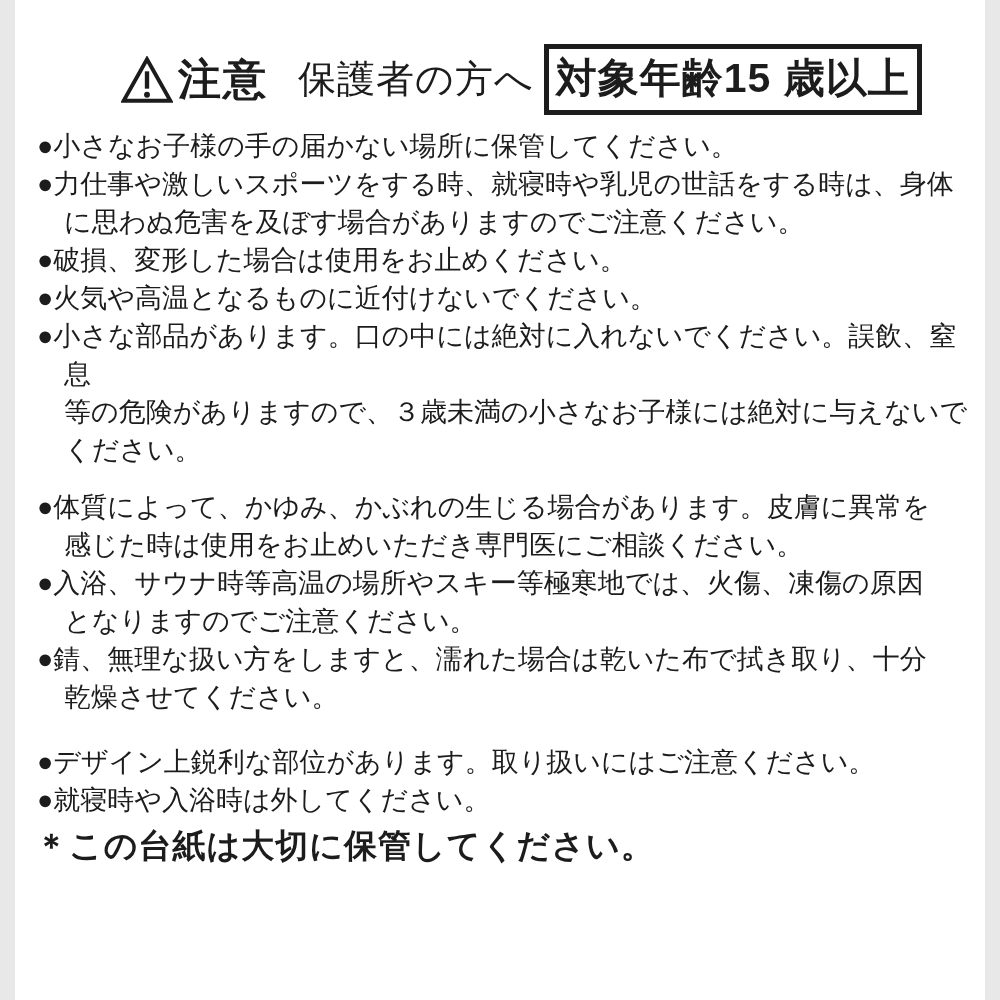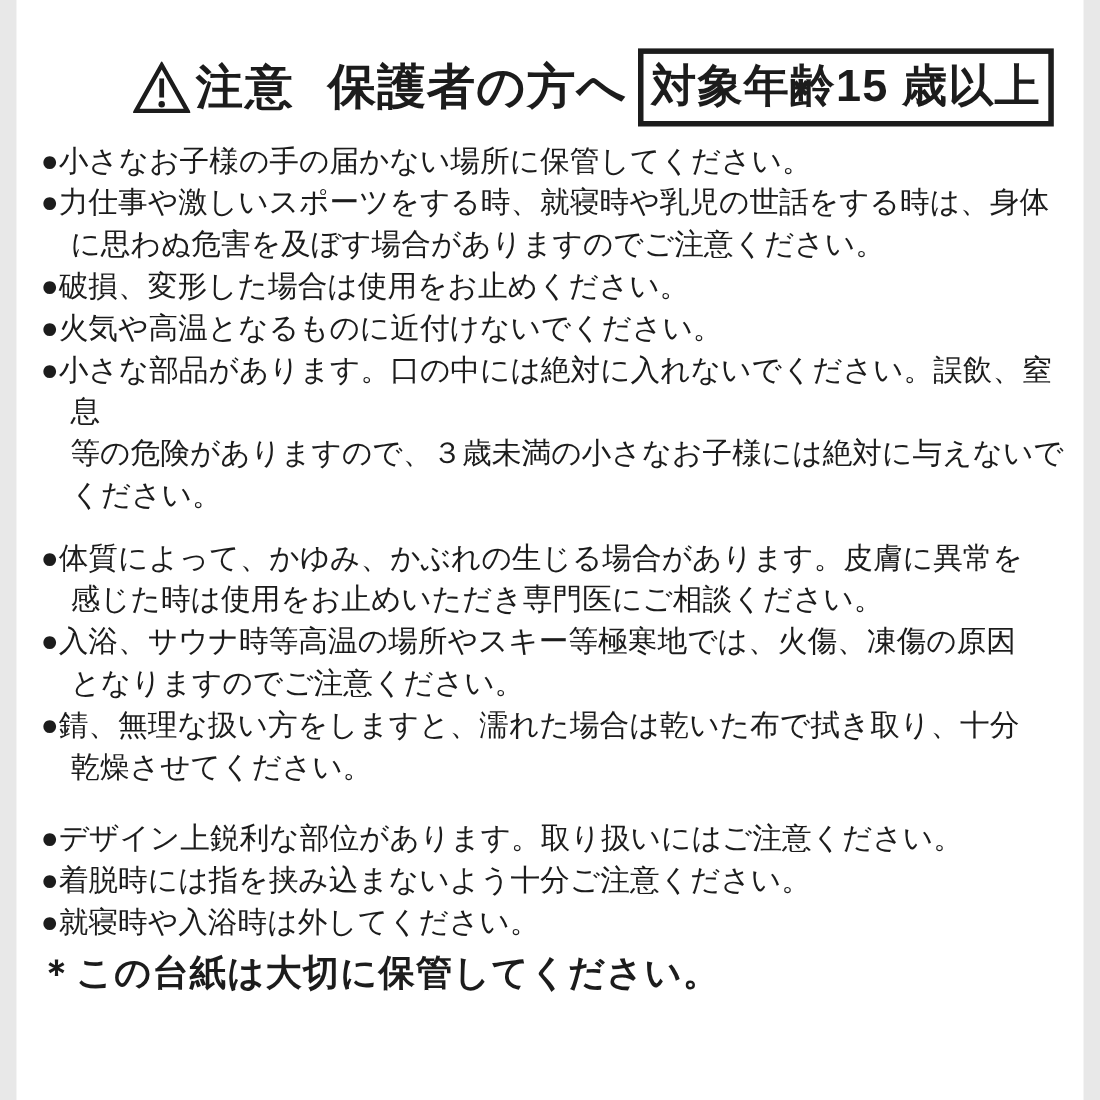--- a/index.html
+++ b/index.html
@@ -21,22 +21,22 @@
     padding: 44px 0 0 106px;
     white-space: nowrap;
   }
   .warn-svg { display: inline-block; margin-right: 5px; flex: 0 0 auto; }
   .caution {
     font-size: 43px;
     font-weight: 600;
     letter-spacing: 2px;
   }
   .audience {
-    font-size: 44px;
-    font-weight: 700;
+    font-size: 38px;
+    font-weight: 400;
     margin-left: 30px;
     letter-spacing: 1px;
   }
   .age-box {
     margin-left: 10px;
     border: 5px solid #1c1c1c;
     padding: 2px 7px 4px 7px;
     font-size: 41px;
     font-weight: 600;
     letter-spacing: 1px;
@@ -101,21 +101,20 @@
       <div class="item"><span class="bullet">●</span><span class="itext">体質によって、かゆみ、かぶれの生じる場合があります。皮膚に異常を
 感じた時は使用をお止めいただき専門医にご相談ください。</span></div>
       <div class="item"><span class="bullet">●</span><span class="itext">入浴、サウナ時等高温の場所やスキー等極寒地では、火傷、凍傷の原因
 となりますのでご注意ください。</span></div>
       <div class="item"><span class="bullet">●</span><span class="itext">錆、無理な扱い方をしますと、濡れた場合は乾いた布で拭き取り、十分
 乾燥させてください。</span></div>
     </div>
 
     <div class="group group-3">
       <div class="item"><span class="bullet">●</span><span class="itext">デザイン上鋭利な部位があります。取り扱いにはご注意ください。</span></div>
-      <div class="item"><span class="bullet">●</span><span class="itext">着脱時には指を挟み込まないよう十分ご注意ください。</span></div>
       <div class="item"><span class="bullet">●</span><span class="itext">就寝時や入浴時は外してください。</span></div>
     </div>
 
   </div>
 
   <div class="footer-note">＊この台紙は大切に保管してください。</div>
 
 </div>
 
 </body></html>

